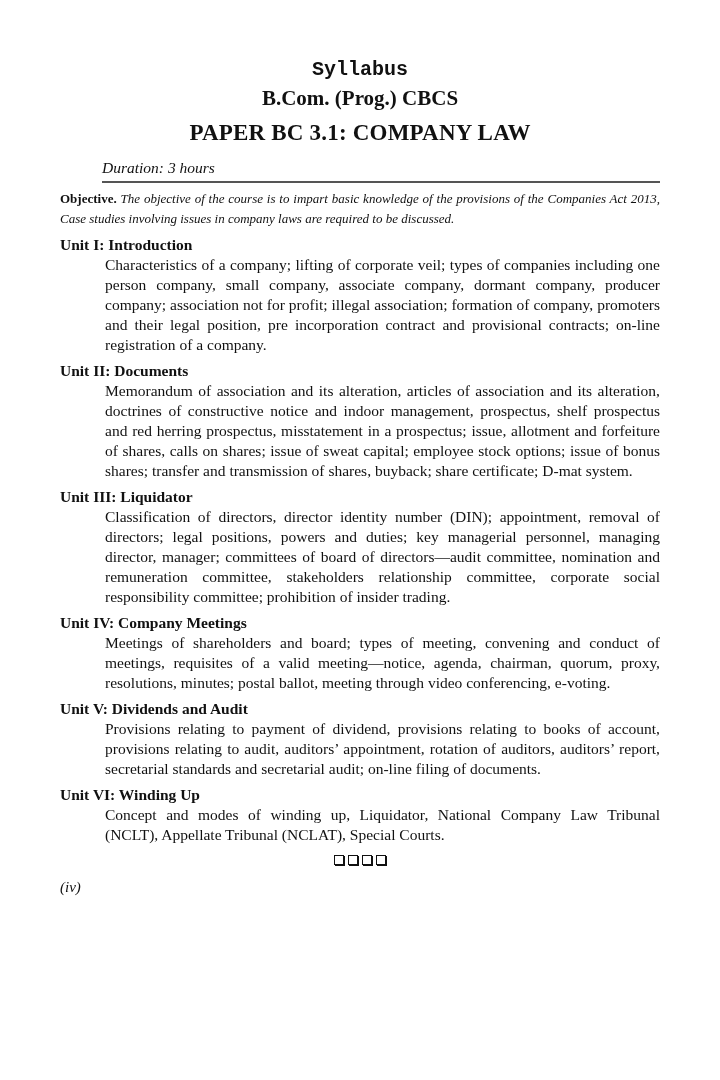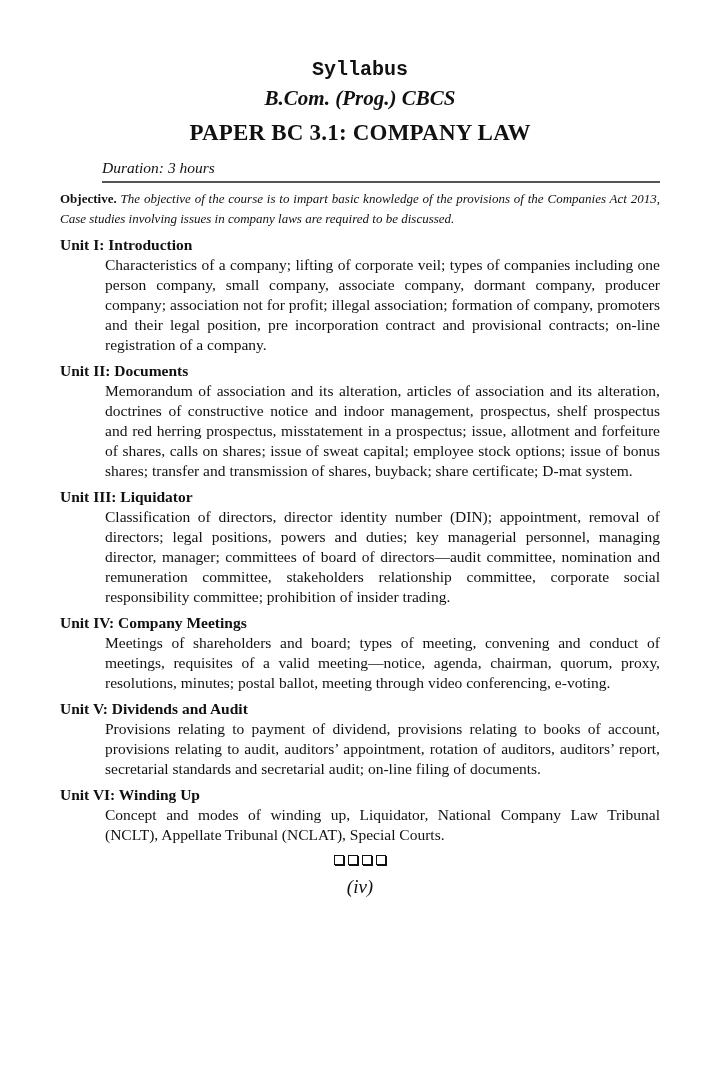--- a/index.html
+++ b/index.html
@@ -28,21 +28,20 @@
     font-size: 20px;
     line-height: 28px;
     margin: 0;
   }
   .title-course {
     text-align: center;
     font-weight: bold;
     font-size: 21px;
     line-height: 28px;
     margin: 0;
-    font-style: italic;
   }
   .title-paper {
     text-align: center;
     font-weight: bold;
     font-size: 23px;
     line-height: 30px;
     margin: 6px 0 0 0;
     letter-spacing: 0.2px;
   }
   .duration {
@@ -92,23 +91,23 @@
   .end-mark .box {
     display: inline-block;
     width: 8px;
     height: 8px;
     border: 1px solid #111;
     box-shadow: 1px 1px 0 #111;
     margin: 0 2px;
     vertical-align: middle;
   }
   .page-number {
-    text-align: center;
+    text-align: left;
     font-style: italic;
-    font-size: 19px;
+    font-size: 15px;
     line-height: 20px;
     margin-top: 8px;
   }
 </style>
 </head>
 <body>
 
 <div class="page">
   <div class="title-syllabus">Syllabus</div>
   <div class="title-course">B.Com. (Prog.) CBCS</div>

